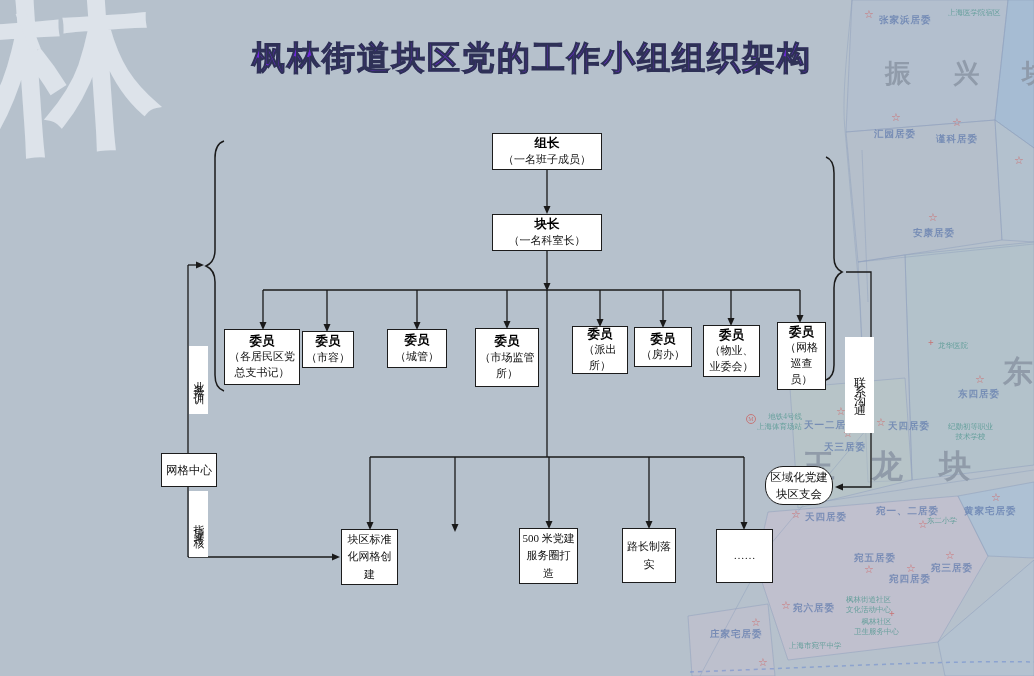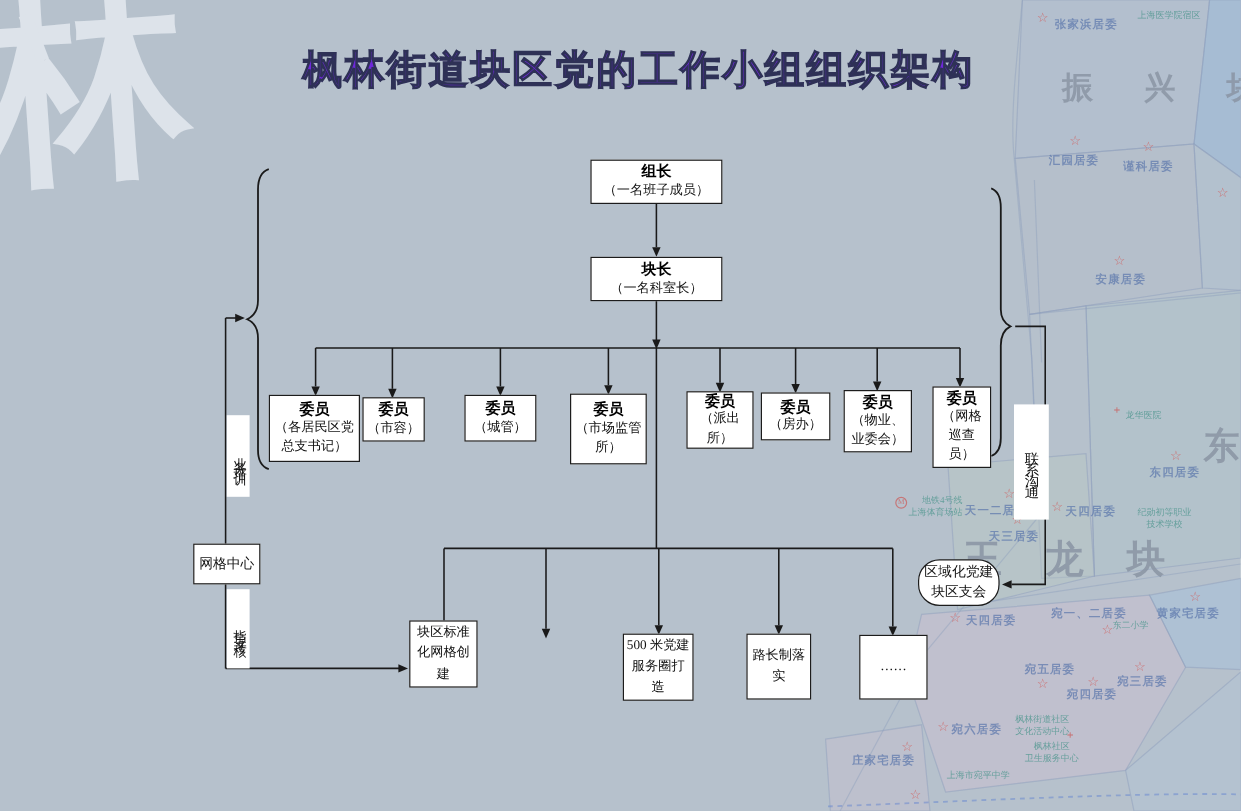--- a/index.html
+++ b/index.html
@@ -33,21 +33,21 @@
   #n-leader{left:492px;top:133px;width:110px;height:37px;}
   #n-chief{left:492px;top:214px;width:110px;height:37px;}
   #m0{left:224px;top:329px;width:76px;height:56px;}
   #m1{left:302px;top:331px;width:52px;height:37px;}
   #m2{left:387px;top:329px;width:60px;height:39px;}
   #m3{left:475px;top:328px;width:64px;height:59px;}
   #m4{left:572px;top:326px;width:56px;height:48px;}
   #m5{left:634px;top:327px;width:58px;height:40px;}
   #m6{left:703px;top:325px;width:57px;height:52px;}
   #m7{left:777px;top:322px;width:49px;height:68px;}
-  #t0{left:341px;top:517px;width:57px;height:56px;}
+  #t0{left:341px;top:529px;width:57px;height:56px;}
   #t1{left:428px;top:531px;width:55px;height:54px;}
   #t2{left:519px;top:528px;width:59px;height:56px;}
   #t3{left:622px;top:528px;width:54px;height:55px;}
   #t4{left:716px;top:529px;width:57px;height:54px;}
   #n-gridcenter{left:161px;top:453px;width:56px;height:34px;}
   #n-branch{left:765px;top:466px;width:68px;height:39px;border-radius:18px;}
   #n-gridcenter .note,#n-branch .note{font-size:11.5px;}
 
   .vlabel{position:absolute;background:#fff;writing-mode:vertical-lr;text-orientation:upright;font-size:11px;color:#111;text-align:center;letter-spacing:4px;padding:3px 2px;box-sizing:border-box;}
   #v-train{left:189px;top:346px;height:68px;}

